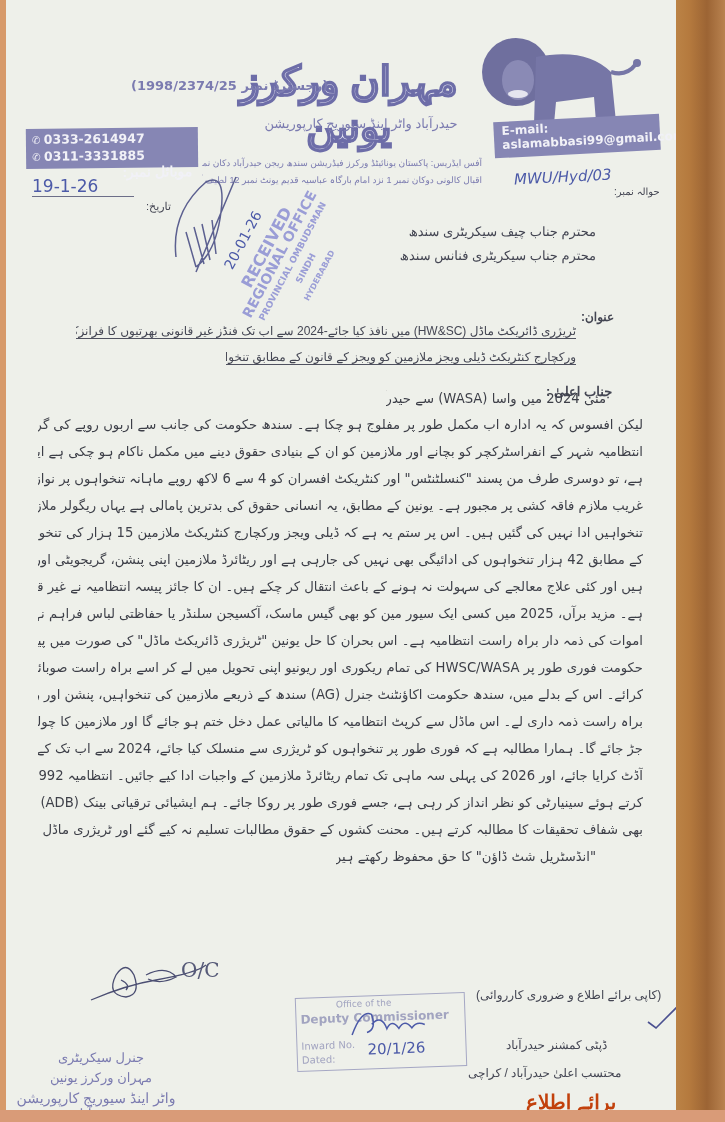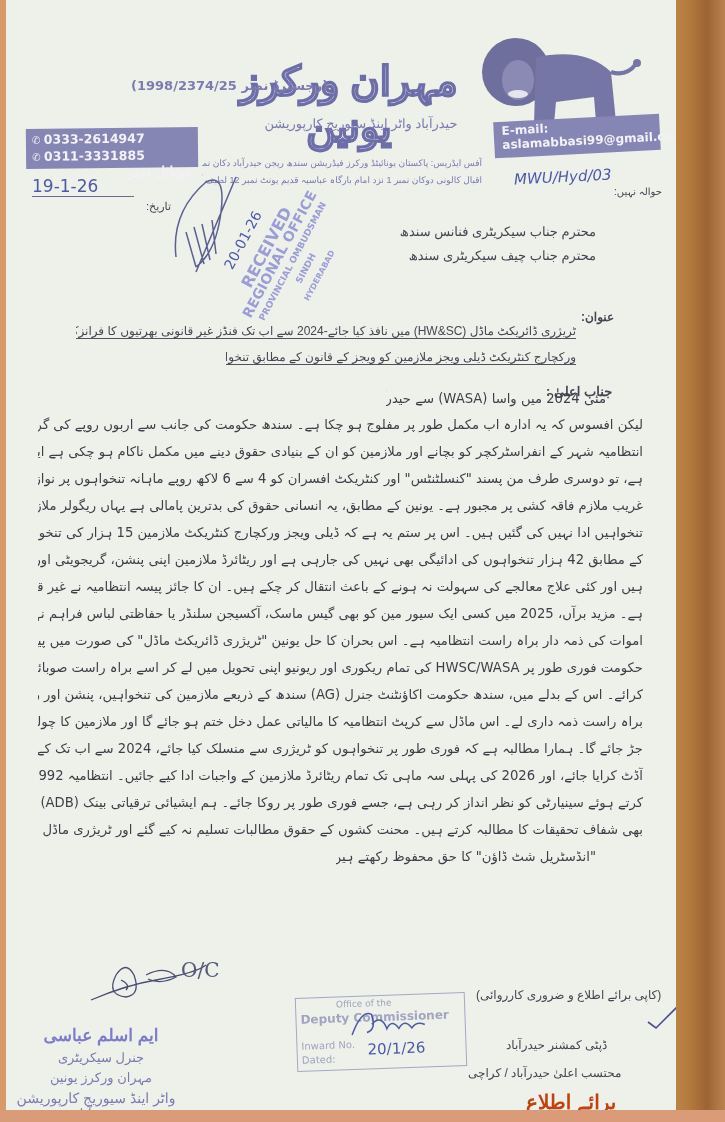--- a/index.html
+++ b/index.html
@@ -53,40 +53,40 @@
     <path d="M60 25 Q110 15 135 40 L140 90 L120 90 L118 65 L80 70 L78 92 L58 92 Z" fill="#7676a6"></path>
     <path d="M135 40 Q150 45 160 32" stroke="#7676a6" stroke-width="4" fill="none"></path>
     <circle cx="161" cy="31" r="4" fill="#7676a6"></circle>
   </svg>
 
   <div class="abs box" style="left:488px;top:118px;width:166px;height:36px;transform:rotate(-3deg);font-weight:bold;">
     <div style="position:absolute;left:8px;top:2px;font-size:12px;">E-mail:</div>
     <div style="position:absolute;left:8px;top:16px;font-size:12px;">aslamabbasi99@gmail.com</div>
   </div>
 
-  <div class="abs urdu ink" style="left:608px;top:166px;font-size:10px;">حوالہ نہیں:</div>
+  <div class="abs urdu ink" style="left:608px;top:166px;font-size:10px;">حوالہ نمبر:</div>
   <div class="abs blueink" style="left:508px;top:168px;font-size:15px;font-style:italic;transform:rotate(-3deg);">MWU/Hyd/03</div>
 
   <div class="abs urdu ink" style="left:140px;top:180px;font-size:11px;">تاریخ:</div>
   <div class="abs blueink" style="left:26px;top:176px;width:102px;font-size:17px;border-bottom:1px solid #6c6e88;">19-1-26</div>
 
   <svg class="abs" style="left:160px;top:172px;" width="90" height="120" viewBox="0 0 90 120">
     <path d="M10 85 Q5 40 40 10 Q60 0 55 40 Q50 80 30 95 M20 60 L30 95 M28 55 L38 92 M36 52 L44 88 M46 48 L50 82 M70 5 L30 100" stroke="#5c6090" stroke-width="1.5" fill="none"></path>
   </svg>
   <div class="abs blueink" style="left:205px;top:232px;font-size:14px;transform:rotate(-62deg);">20-01-26</div>
   <div class="abs stamp-received" style="left:212px;top:224px;width:150px;">
     <div style="font-size:16px;">RECEIVED</div>
     <div>REGIONAL OFFICE</div>
     <div style="font-size:9px;">PROVINCIAL OMBUDSMAN SINDH</div>
     <div style="font-size:8px;">HYDERABAD</div>
   </div>
 
   <div class="abs urdu ink" style="left:360px;top:200px;width:230px;font-size:13px;line-height:24px;">
+    <div>محترم جناب چیف سیکریٹری سندھ</div>
     <div>محترم جناب سیکریٹری فنانس سندھ</div>
-    <div>محترم جناب چیف سیکریٹری سندھ</div>
   </div>
 
   <div class="abs urdu ink" style="left:575px;top:290px;font-size:12px;font-weight:bold;">عنوان:</div>
   <div class="abs urdu ink" style="left:70px;top:304px;width:500px;font-size:12px;border-bottom:1px solid #505260;white-space:nowrap;overflow:hidden;">ٹریژری ڈائریکٹ ماڈل (HW&amp;SC) میں نافذ کیا جائے-2024 سے اب تک فنڈز غیر قانونی بھرتیوں کا فرانزک آڈٹ کروایا جائے</div>
   <div class="abs urdu ink" style="left:220px;top:330px;width:350px;font-size:12px;border-bottom:1px solid #505260;white-space:nowrap;overflow:hidden;">ورکچارج کنٹریکٹ ڈیلی ویجز ملازمین کو ویجز کے قانون کے مطابق تنخواہیں ادا کی جائے۔</div>
 
   <div class="abs urdu ink" style="left:540px;top:364px;font-size:13px;font-weight:bold;">جناب اعلیٰ :</div>
 
   <div class="body-line" style="top:389px;left:380px;width:220px;">مئی 2024 میں واسا (WASA) سے حیدرآباد واٹر اینڈ سیوریج کارپوریشن (HWSC) میں تبدیلی کا مقصد کارکردگی میں بہتری لانا تھا،</div>
   <div class="body-line" style="top:415px;">لیکن افسوس کہ یہ ادارہ اب مکمل طور پر مفلوج ہو چکا ہے۔ سندھ حکومت کی جانب سے اربوں روپے کی گرانٹس اور مالی خودمختاری کے باوجود، موجودہ</div>
@@ -104,21 +104,20 @@
   <div class="body-line" style="top:739px;">جڑ جائے گا۔ ہمارا مطالبہ ہے کہ فوری طور پر تنخواہوں کو ٹریژری سے منسلک کیا جائے، 2024 سے اب تک کے فنڈز اور غیر قانونی بھرتیوں کا فرانزک</div>
   <div class="body-line" style="top:766px;">آڈٹ کرایا جائے، اور 2026 کی پہلی سہ ماہی تک تمام ریٹائرڈ ملازمین کے واجبات ادا کیے جائیں۔ انتظامیہ 1992 کے سروس رولز کی خلاف ورزی</div>
   <div class="body-line" style="top:793px;">کرتے ہوئے سینیارٹی کو نظر انداز کر رہی ہے، جسے فوری طور پر روکا جائے۔ ہم ایشیائی ترقیاتی بینک (ADB) اور ورلڈ بینک کے فنڈز کے استعمال کی</div>
   <div class="body-line" style="top:820px;">بھی شفاف تحقیقات کا مطالبہ کرتے ہیں۔ محنت کشوں کے حقوق مطالبات تسلیم نہ کیے گئے اور ٹریژری ماڈل نافذ نہ ہوا، تو ہم شہر بھر میں مکمل</div>
   <div class="body-line" style="top:847px;left:330px;width:260px;text-align-last:auto;">"انڈسٹریل شٹ ڈاؤن" کا حق محفوظ رکھتے ہیں۔</div>
 
   <svg class="abs" style="left:80px;top:955px;" width="130" height="55" viewBox="0 0 130 55">
     <path d="M5 45 Q40 30 70 25 Q110 18 120 10 M30 20 Q20 40 40 42 Q55 40 48 20 Q40 5 30 20 M35 25 Q45 30 40 35 M60 20 Q80 10 90 22 Q75 30 62 24" stroke="#4b4e72" stroke-width="1.3" fill="none"></path>
   </svg>
   <div class="abs" style="left:175px;top:958px;font-size:20px;color:#565a78;font-family:'DejaVu Serif',serif;">O/C</div>
-  <div class="abs urdu purple" style="left:10px;top:1005px;width:170px;text-align:center;font-size:17px;font-weight:bold;color:#7c7ccc;">ایم اسلم عباسی</div>
   <div class="abs urdu purple" style="left:10px;top:1030px;width:170px;text-align:center;font-size:13px;">جنرل سیکریٹری</div>
   <div class="abs urdu purple" style="left:10px;top:1050px;width:170px;text-align:center;font-size:13px;">مہران ورکرز یونین</div>
   <div class="abs urdu purple" style="left:0px;top:1070px;width:180px;text-align:center;font-size:14px;">واٹر اینڈ سیوریج کارپوریشن حیدرآباد</div>
 
   <div class="abs urdu ink" style="left:470px;top:968px;font-size:12px;">(کاپی برائے اطلاع و ضروری کارروائی)</div>
   <div class="abs urdu ink" style="left:500px;top:1018px;font-size:12px;">ڈپٹی کمشنر حیدرآباد</div>
   <div class="abs urdu ink" style="left:462px;top:1046px;font-size:12px;">محتسب اعلیٰ حیدرآباد / کراچی</div>
   <div class="abs urdu ink" style="left:520px;top:1070px;font-size:20px;font-weight:bold;color:#c2410c;border-bottom:1.5px solid #2f313b;">برائے اطلاع</div>
   <svg class="abs" style="left:640px;top:1000px;" width="36" height="30" viewBox="0 0 36 30">
     <path d="M2 22 L10 28 L34 4" stroke="#4a5090" stroke-width="1.6" fill="none"></path>

